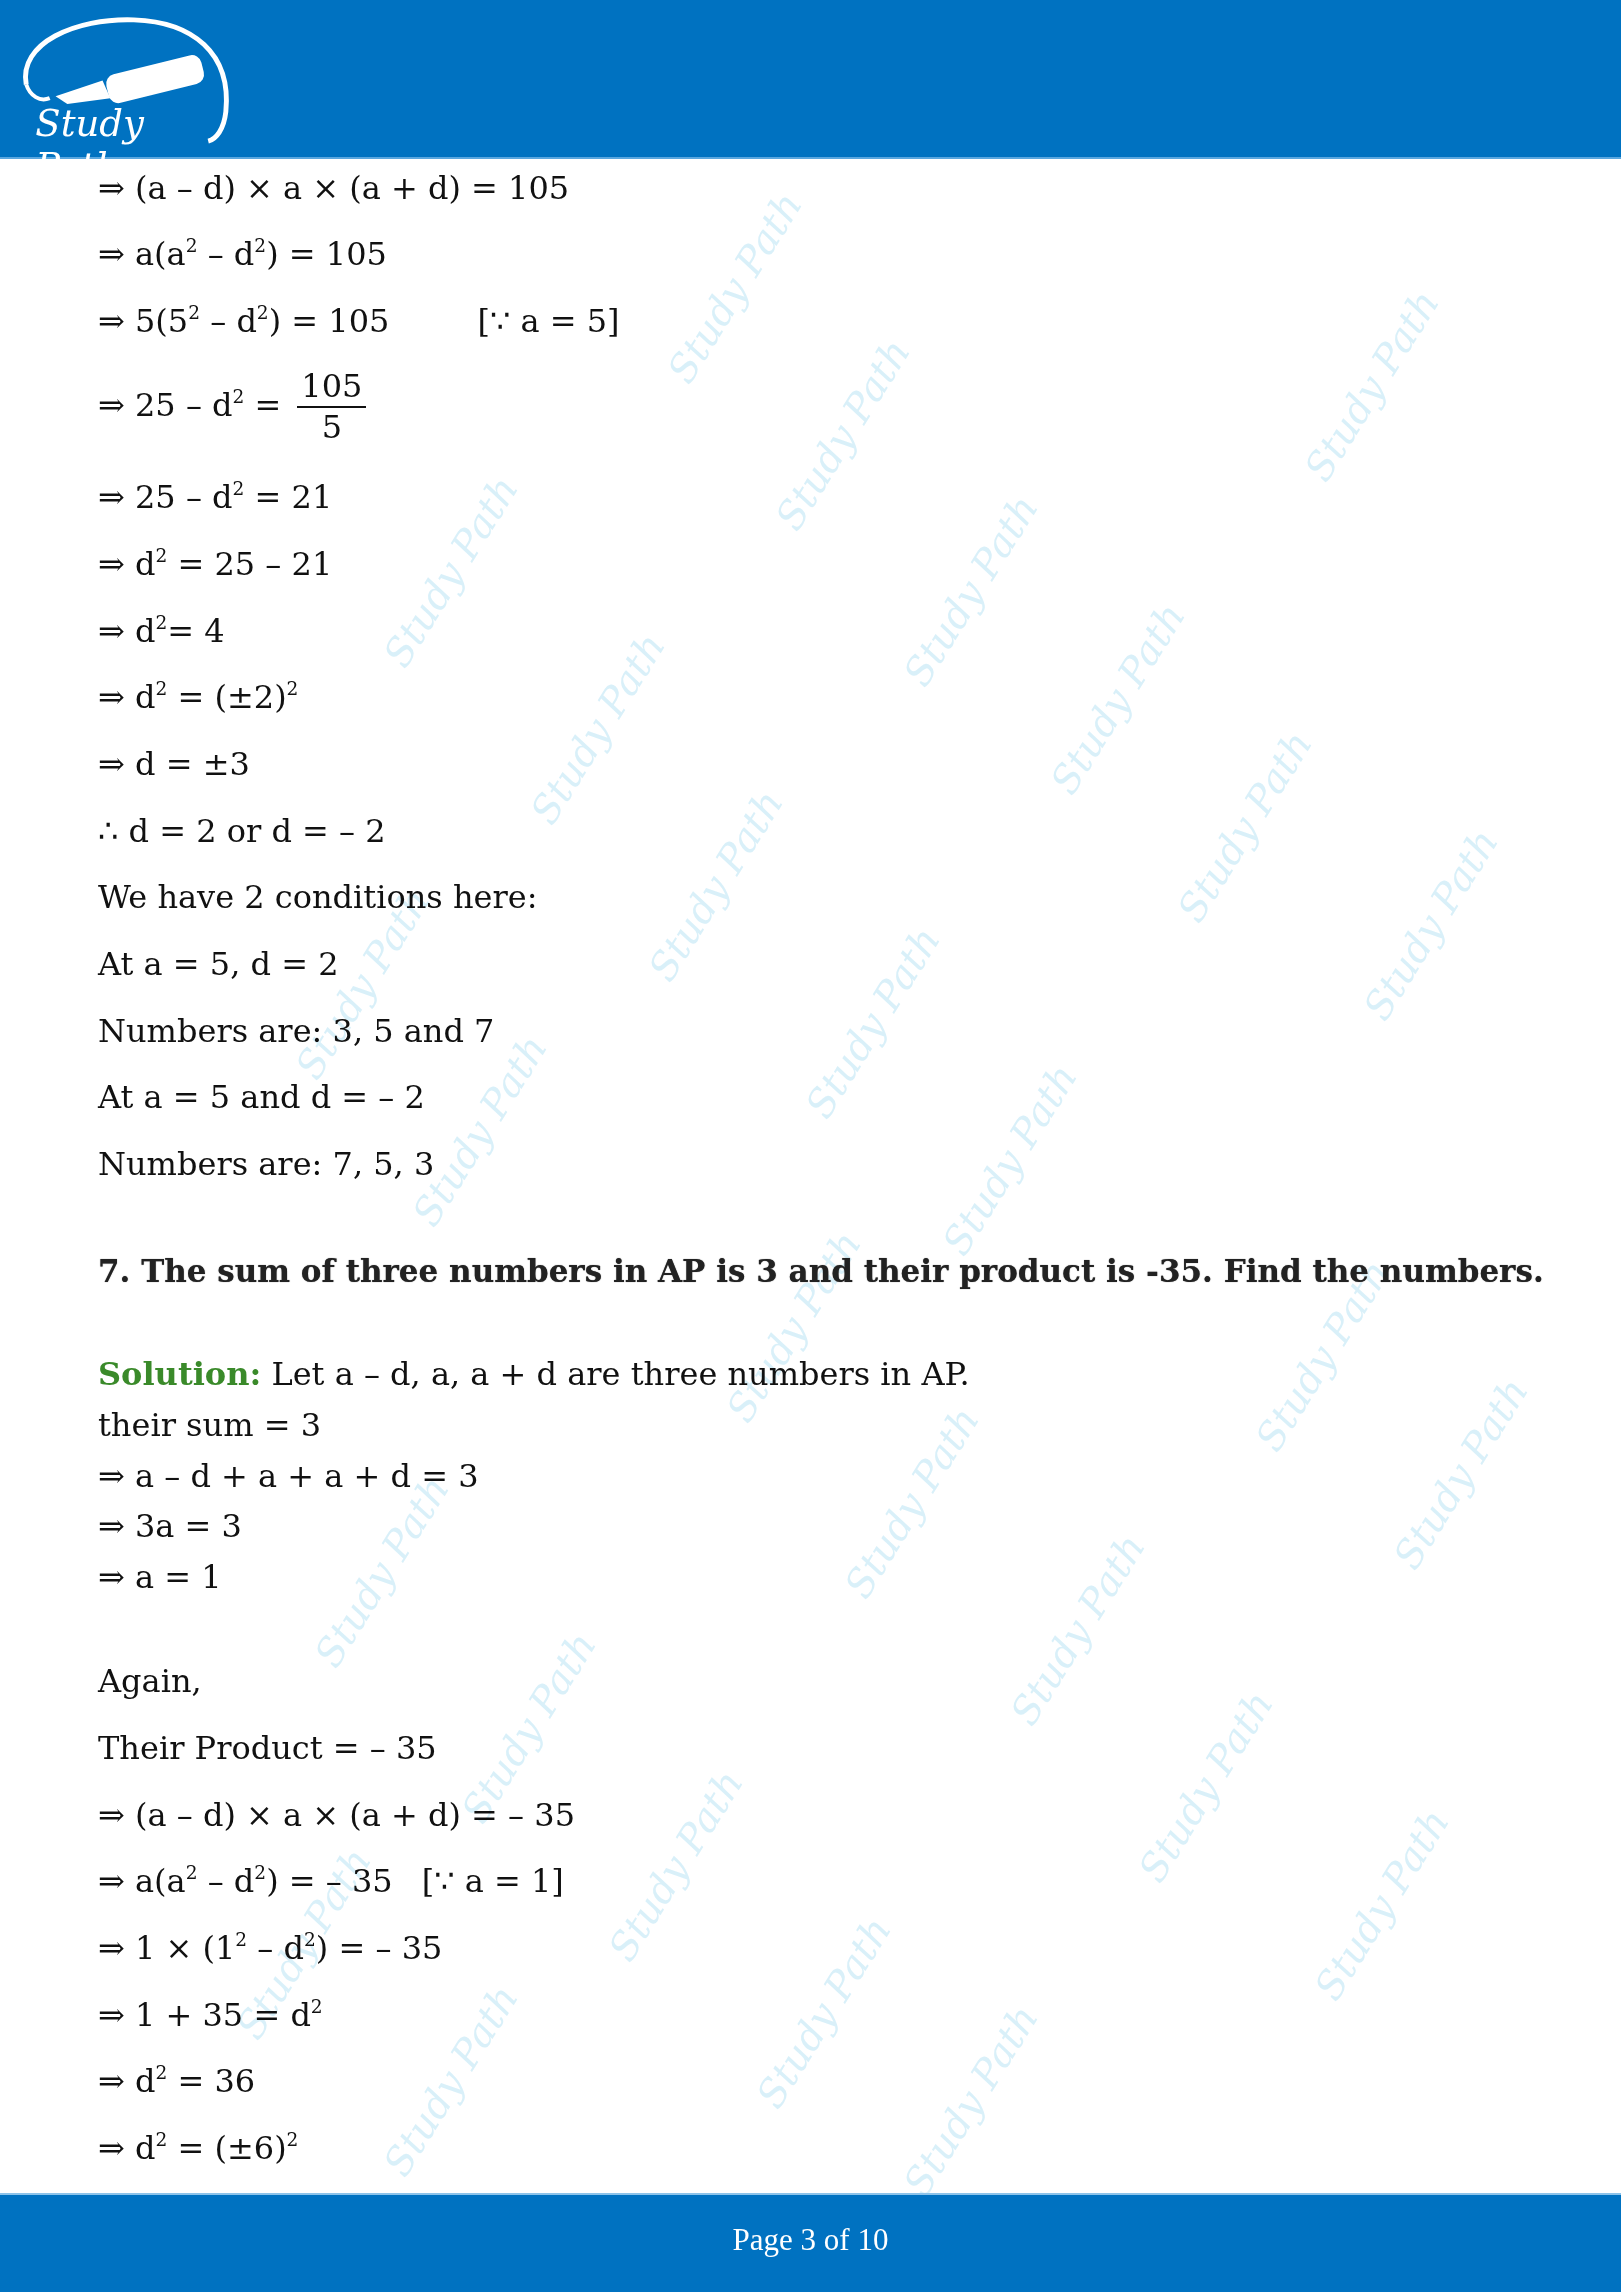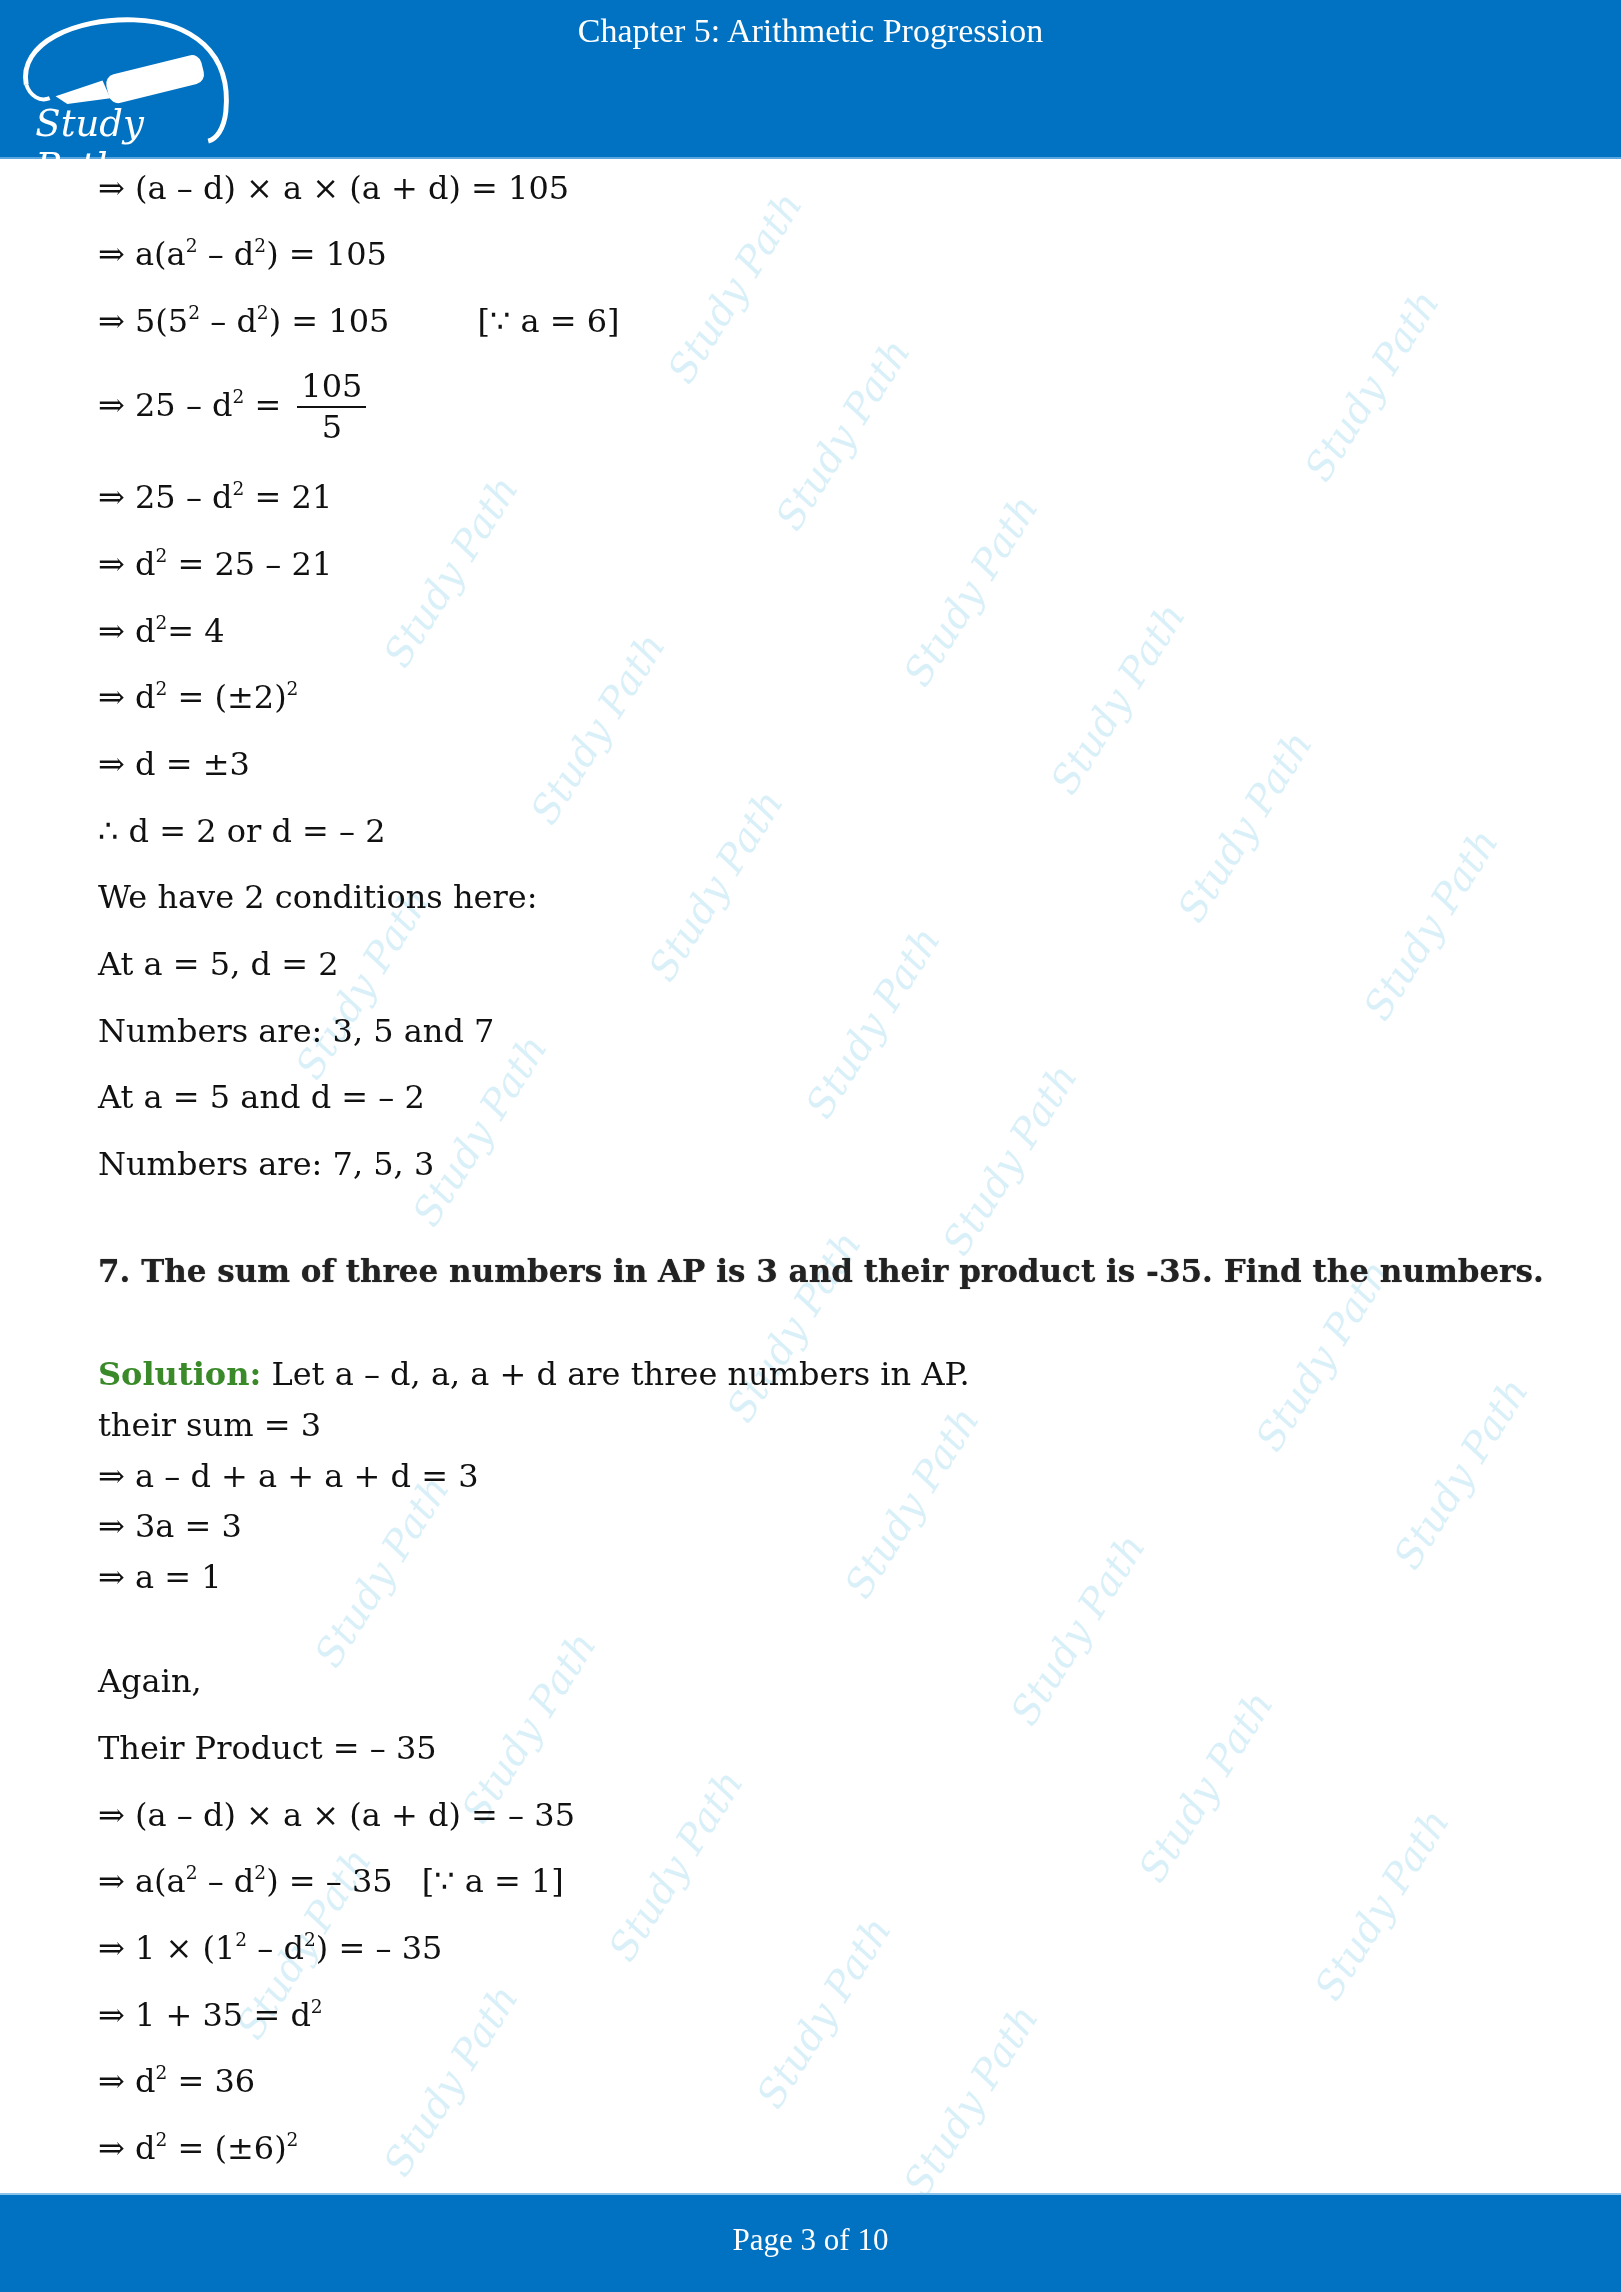--- a/index.html
+++ b/index.html
@@ -59,21 +59,20 @@
   <div class="logo">
     <svg width="222" height="137" viewBox="0 0 226 140">
       <path d="M10 72 C2 30 60 4 120 6 C180 8 220 40 214 100 C212 118 204 128 196 130" stroke="#fff" stroke-width="5" fill="none"></path>
       <path d="M10 72 C14 84 24 90 34 86" stroke="#fff" stroke-width="4" fill="none"></path>
       <polygon points="40,84 88,68 96,86 52,92" fill="#fff"></polygon>
       <rect x="92" y="52" width="100" height="30" rx="10" transform="rotate(-14 140 68)" fill="#fff"></rect>
     </svg>
     <div class="logo-text">Study Path</div>
   </div>
   <div class="titles">
-    <div>Chapter 5: Arithmetic Progression</div>
   </div>
 </div>
 
 <div>
   <div class="watermark" style="left:627px;top:265px">Study Path</div>
   <div class="watermark" style="left:1264px;top:363px">Study Path</div>
   <div class="watermark" style="left:735px;top:412px">Study Path</div>
   <div class="watermark" style="left:343px;top:549px">Study Path</div>
   <div class="watermark" style="left:863px;top:568px">Study Path</div>
   <div class="watermark" style="left:1010px;top:676px">Study Path</div>
@@ -103,21 +102,21 @@
 
 <div class="content">
 
   <div class="line" style="top:169px">
     <span>⇒ (a – d) × a × (a + d) = 105</span>
   </div>
   <div class="line" style="top:235px">
     <span>⇒ a(a</span><sup>2</sup><span> – d</span><sup>2</sup><span>) = 105</span>
   </div>
   <div class="line" style="top:302px">
-    <span>⇒ 5(5</span><sup>2</sup><span> – d</span><sup>2</sup><span>) = 105</span><span class="note">[∵ a = 6]</span>
+    <span>⇒ 5(5</span><sup>2</sup><span> – d</span><sup>2</sup><span>) = 105</span><span class="note">[∵ a = 5]</span>
   </div>
   <div class="line" style="top:367px">
     <span>⇒ 25 – d</span><sup>2</sup><span> = </span><span class="frac"><span class="num">105</span><span class="den">5</span></span>
   </div>
   <div class="line" style="top:478px">
     <span>⇒ 25 – d</span><sup>2</sup><span> = 21</span>
   </div>
   <div class="line" style="top:545px">
     <span>⇒ d</span><sup>2</sup><span> = 25 – 21</span>
   </div>

